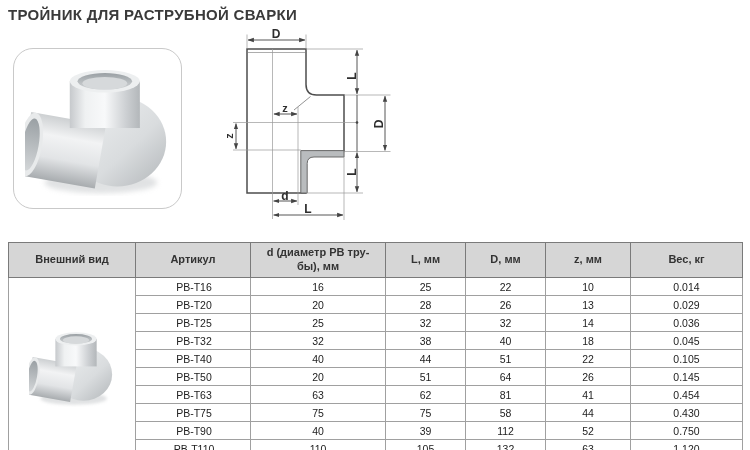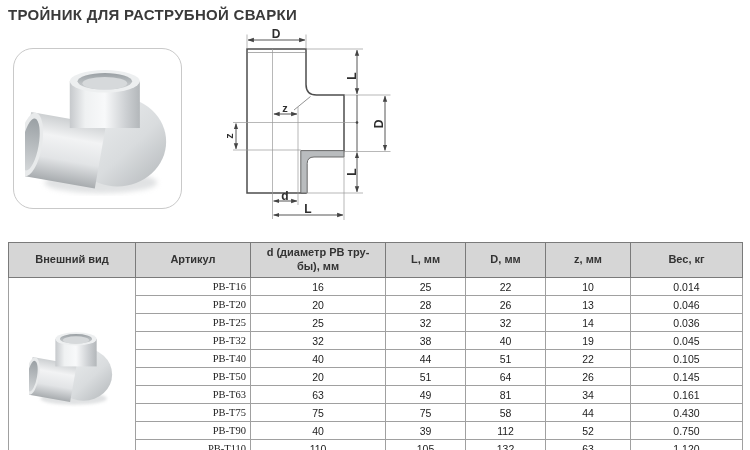--- a/index.html
+++ b/index.html
@@ -13,21 +13,21 @@
   .diagram{position:absolute;left:210px;top:25px;}
   .dim-label{font-family:"Liberation Sans",sans-serif;font-weight:bold;fill:#2e2e2e;}
   table.spec{position:absolute;left:8px;top:242px;width:734px;border-collapse:collapse;
              table-layout:fixed;background:#fff;border:1px solid #8a8a8a;}
   table.spec th{background:#d6d6d6;border:1px solid #7a7a7a;font-size:11px;
                 font-weight:bold;color:#333;padding:2px 3px;height:30px;
                 text-align:center;vertical-align:middle;line-height:1.25;}
   table.spec th.wrap{white-space:pre-line;}
   table.spec td{border:1px solid #a0a0a0;font-size:10.5px;color:#222;
                 padding:1px 4px;height:15px;text-align:center;vertical-align:middle;}
-  table.spec td.article{text-align:right;padding-left:6px;font-family:Liberation Serif, serif;}
+  table.spec td.article{text-align:center;padding-left:6px;}
   table.spec td.thumb{background:#fff;text-align:center;vertical-align:middle;}
   .hidden-defs{position:absolute;width:0;height:0;overflow:hidden;}
 </style>
 </head>
 <body>
 
 <div class="page">
 
   <div class="title">ТРОЙНИК ДЛЯ РАСТРУБНОЙ СВАРКИ</div>
 
@@ -165,36 +165,36 @@
         <td>22</td>
         <td>10</td>
         <td>0.014</td>
       </tr>
       <tr>
         <td class="article">PB-T20</td>
         <td>20</td>
         <td>28</td>
         <td>26</td>
         <td>13</td>
-        <td>0.046</td>
+        <td>0.029</td>
       </tr>
       <tr>
         <td class="article">PB-T25</td>
         <td>25</td>
         <td>32</td>
         <td>32</td>
         <td>14</td>
         <td>0.036</td>
       </tr>
       <tr>
         <td class="article">PB-T32</td>
         <td>32</td>
         <td>38</td>
         <td>40</td>
-        <td>19</td>
+        <td>18</td>
         <td>0.045</td>
       </tr>
       <tr>
         <td class="article">PB-T40</td>
         <td>40</td>
         <td>44</td>
         <td>51</td>
         <td>22</td>
         <td>0.105</td>
       </tr>
@@ -202,24 +202,24 @@
         <td class="article">PB-T50</td>
         <td>20</td>
         <td>51</td>
         <td>64</td>
         <td>26</td>
         <td>0.145</td>
       </tr>
       <tr>
         <td class="article">PB-T63</td>
         <td>63</td>
-        <td>49</td>
+        <td>62</td>
         <td>81</td>
-        <td>34</td>
-        <td>0.161</td>
+        <td>41</td>
+        <td>0.454</td>
       </tr>
       <tr>
         <td class="article">PB-T75</td>
         <td>75</td>
         <td>75</td>
         <td>58</td>
         <td>44</td>
         <td>0.430</td>
       </tr>
       <tr>

